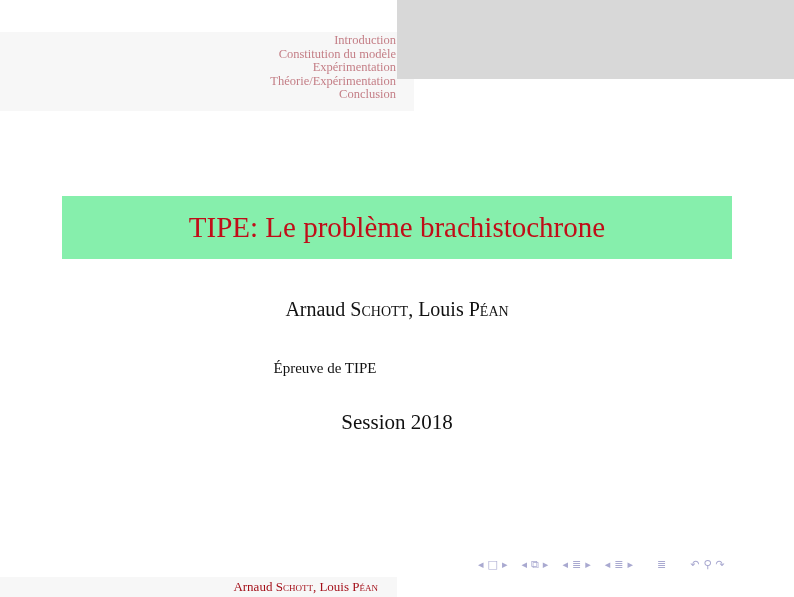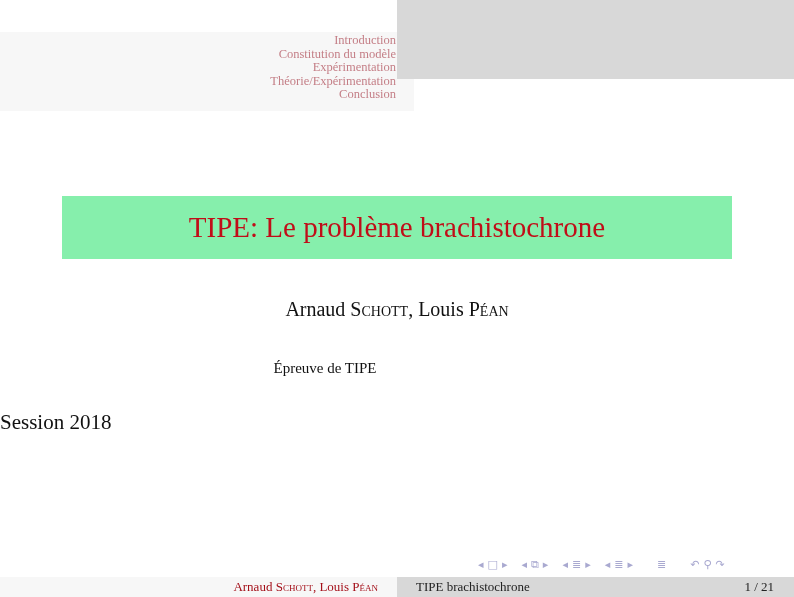--- a/index.html
+++ b/index.html
@@ -12,21 +12,21 @@
   .nav-item { display:block; font-size:12.5px; line-height:13.5px; color:#c47e86; cursor:pointer;
               font-family:"Liberation Serif","DejaVu Serif",serif; }
   .title-box { position:absolute; left:62px; top:196px; width:670px; height:63px; background:#86efac;
                display:flex; align-items:center; justify-content:center; }
   .title { color:#c00d18; font-size:29px; font-family:"Liberation Serif","DejaVu Serif",serif; }
   .authors { position:absolute; left:0; width:794px; top:298px; text-align:center; font-size:20px;
              color:#111; font-family:"Liberation Serif","DejaVu Serif",serif; }
   .sc { font-variant:small-caps;margin-top:43px; }
   .institute { position:absolute; left:0; width:650px; top:360px; text-align:center; font-size:15px;
                color:#111; font-family:"Liberation Serif","DejaVu Serif",serif; }
-  .date { position:absolute; left:0; width:794px; top:410px; text-align:left; font-size:21px;
+  .date { position:absolute; left:0; width:794px; top:410px; text-align:center; font-size:21px;
           color:#111; font-family:"Liberation Serif","DejaVu Serif",serif; }
   .navsym { position:absolute; top:557px; left:478px; height:14px; display:flex; align-items:center;
             font-size:11px; color:#a9a9d0; font-family:"DejaVu Sans",sans-serif; }
   .navsym span { display:inline-block; margin-right:4px; cursor:pointer; }
   .navsym .gap { width:10px; margin:0; }
   .footer { position:absolute; left:0; top:577px; width:794px; height:20px; }
   .footer-left { position:absolute; left:0; top:0; width:397px; height:20px; background:#f7f7f7; }
   .footer-right { position:absolute; left:397px; top:0; width:397px; height:20px; background:#d8d8d8; }
   .footer-authors { position:absolute; right:19px; top:2px; font-size:13px; color:#a4101a;
                     font-family:"Liberation Serif","DejaVu Serif",serif; }
@@ -87,17 +87,13 @@
   <span>⚲</span>
   <span>↷</span>
 </div>
 
 <div class="footer">
   <div class="footer-left">
     <div class="footer-authors">
       <span>Arnaud </span><span class="sc">Schott</span><span>, </span><span>Louis </span><span class="sc">Péan</span>
     </div>
   </div>
-  <div class="footer-right">
-    <span class="footer-title">TIPE brachistochrone</span>
-    <span class="footer-page">1 / 21</span>
-  </div>
 </div>
 
 </body></html>

